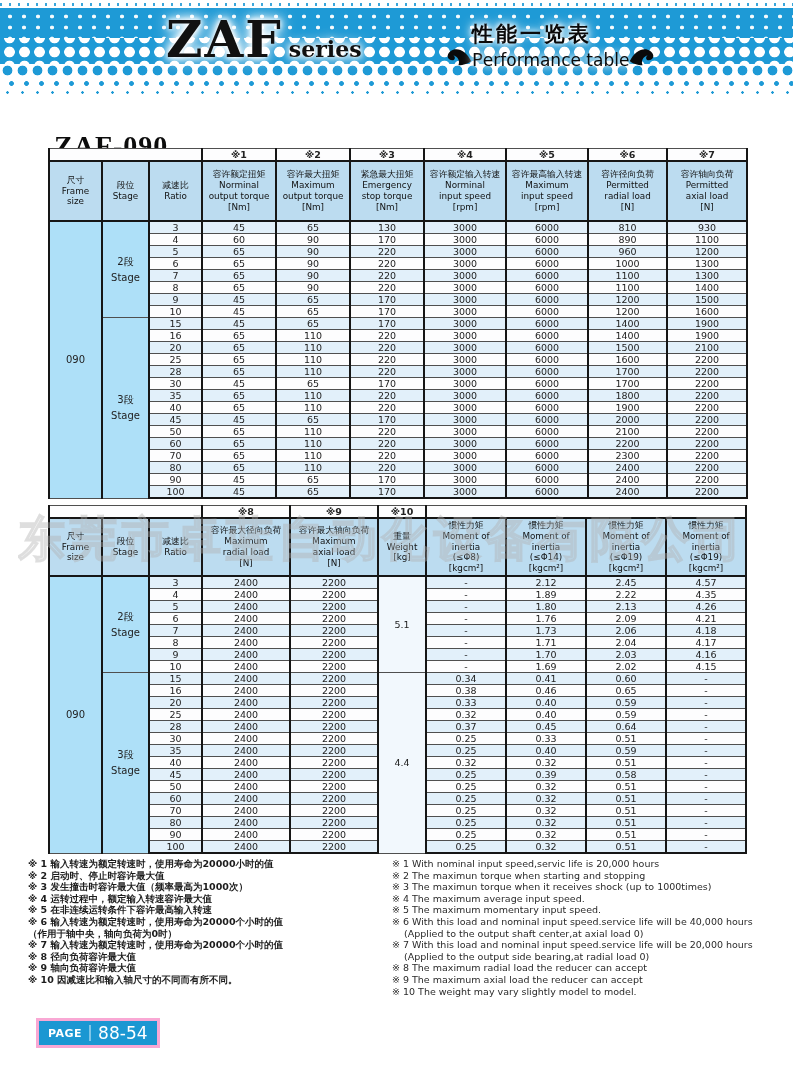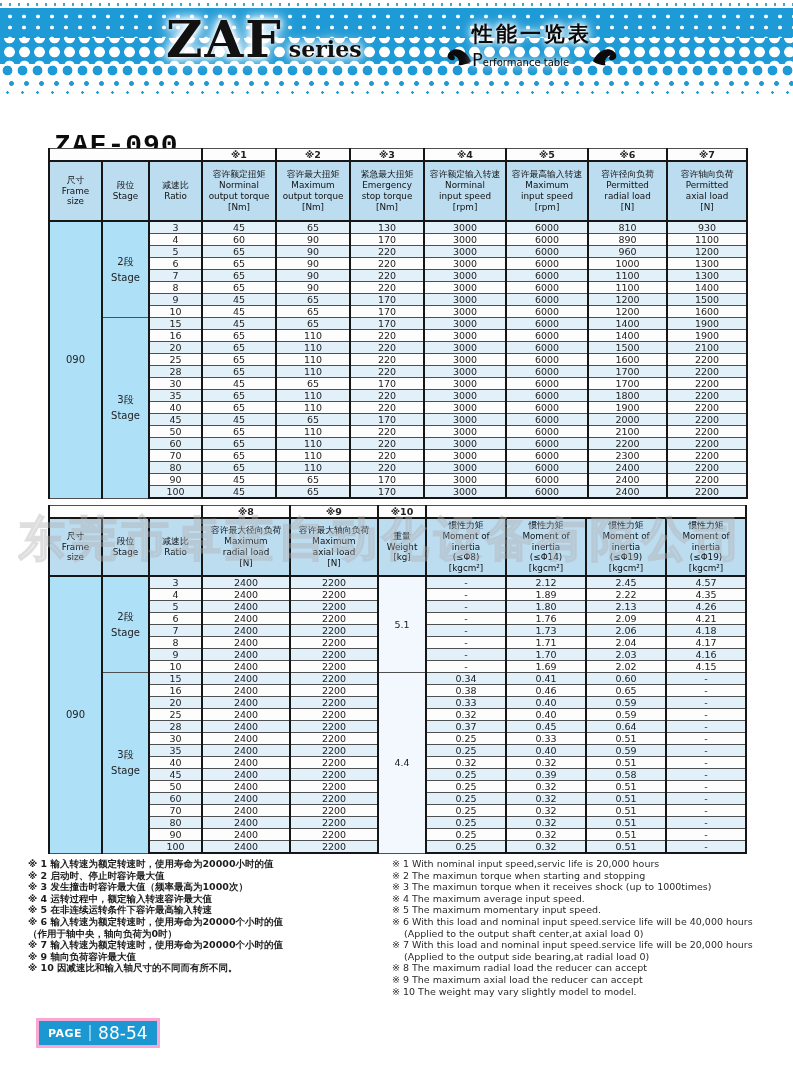--- a/index.html
+++ b/index.html
@@ -26,25 +26,25 @@
      text-shadow:0 0 5px #fff,0 0 9px #fff,0 0 14px #fff,0 0 18px #fff;}
   .logo .zaf{font-family:"DejaVu Serif","Liberation Serif",serif;font-weight:bold;font-size:50px;
      letter-spacing:2px;color:#111;}
   .logo .series{font-family:"DejaVu Serif","Liberation Serif",serif;font-weight:bold;font-size:22px;
      color:#111;margin-left:6px;}
   .perf{position:absolute;left:438px;top:20px;display:flex;align-items:center;
      text-shadow:0 0 5px #fff,0 0 9px #fff,0 0 13px #fff;}
   .perf-cn{font-size:21px;font-weight:bold;letter-spacing:3px;color:#0a0a0a;}
   .perf-en{margin-top:1px;color:#0a0a0a;}
   .perf-en .pcap{font-size:18px;}
-  .perf-en .prest{font-size:10px;}
+  .perf-en .prest{font-size:17px;}
   .fl{flex:0 0 auto;margin-top:22px;}
 
   
-  .model{position:absolute;left:54px;top:130px;font-family:Liberation Mono, monospace;
+  .model{position:absolute;left:54px;top:130px;font-family:Liberation Serif, serif;
      font-weight:bold;font-size:28px;letter-spacing:1px;color:#0c0c0c;}
 
   
   .sect1{position:absolute;left:48px;top:148px;}
   .sect2{position:absolute;left:48px;top:505px;}
   table.spec{border-collapse:collapse;table-layout:fixed;background:#fff;}
   #t1{width:698px;}
   #t2{width:697px;}
   .spec td,.spec th{padding:0;text-align:center;vertical-align:middle;overflow:hidden;}
   .refs td{border:none;background:#fff;font-size:9.5px;color:#222;height:15px;font-weight:bold;}
@@ -699,20 +699,21 @@
   <div class="notes">
     <div class="notes-cn" id="notes-cn">
         <div>※  1 输入转速为额定转速时，使用寿命为20000小时的值</div>
         <div>※  2 启动时、停止时容许最大值</div>
         <div>※  3 发生撞击时容许最大值（频率最高为1000次）</div>
         <div>※  4 运转过程中，额定输入转速容许最大值</div>
         <div>※  5 在非连续运转条件下容许最高输入转速</div>
         <div>※  6 输入转速为额定转速时，使用寿命为20000个小时的值</div>
         <div>（作用于轴中央，轴向负荷为0时）</div>
         <div>※  7 输入转速为额定转速时，使用寿命为20000个小时的值</div>
+        <div>※  8 径向负荷容许最大值</div>
         <div>※  9 轴向负荷容许最大值</div>
         <div>※ 10 因减速比和输入轴尺寸的不同而有所不同。</div>
       </div>
     <div class="notes-en" id="notes-en">
         <div>※  1 With nominal input speed,servic life is 20,000 hours</div>
         <div>※  2 The maximun torque when starting and stopping</div>
         <div>※  3 The maximun torque when it receives shock (up to 1000times)</div>
         <div>※  4 The maximum average input speed.</div>
         <div>※  5 The maximum momentary input speed.</div>
         <div>※  6 With this load and nominal input speed.service life will be 40,000 hours</div>

